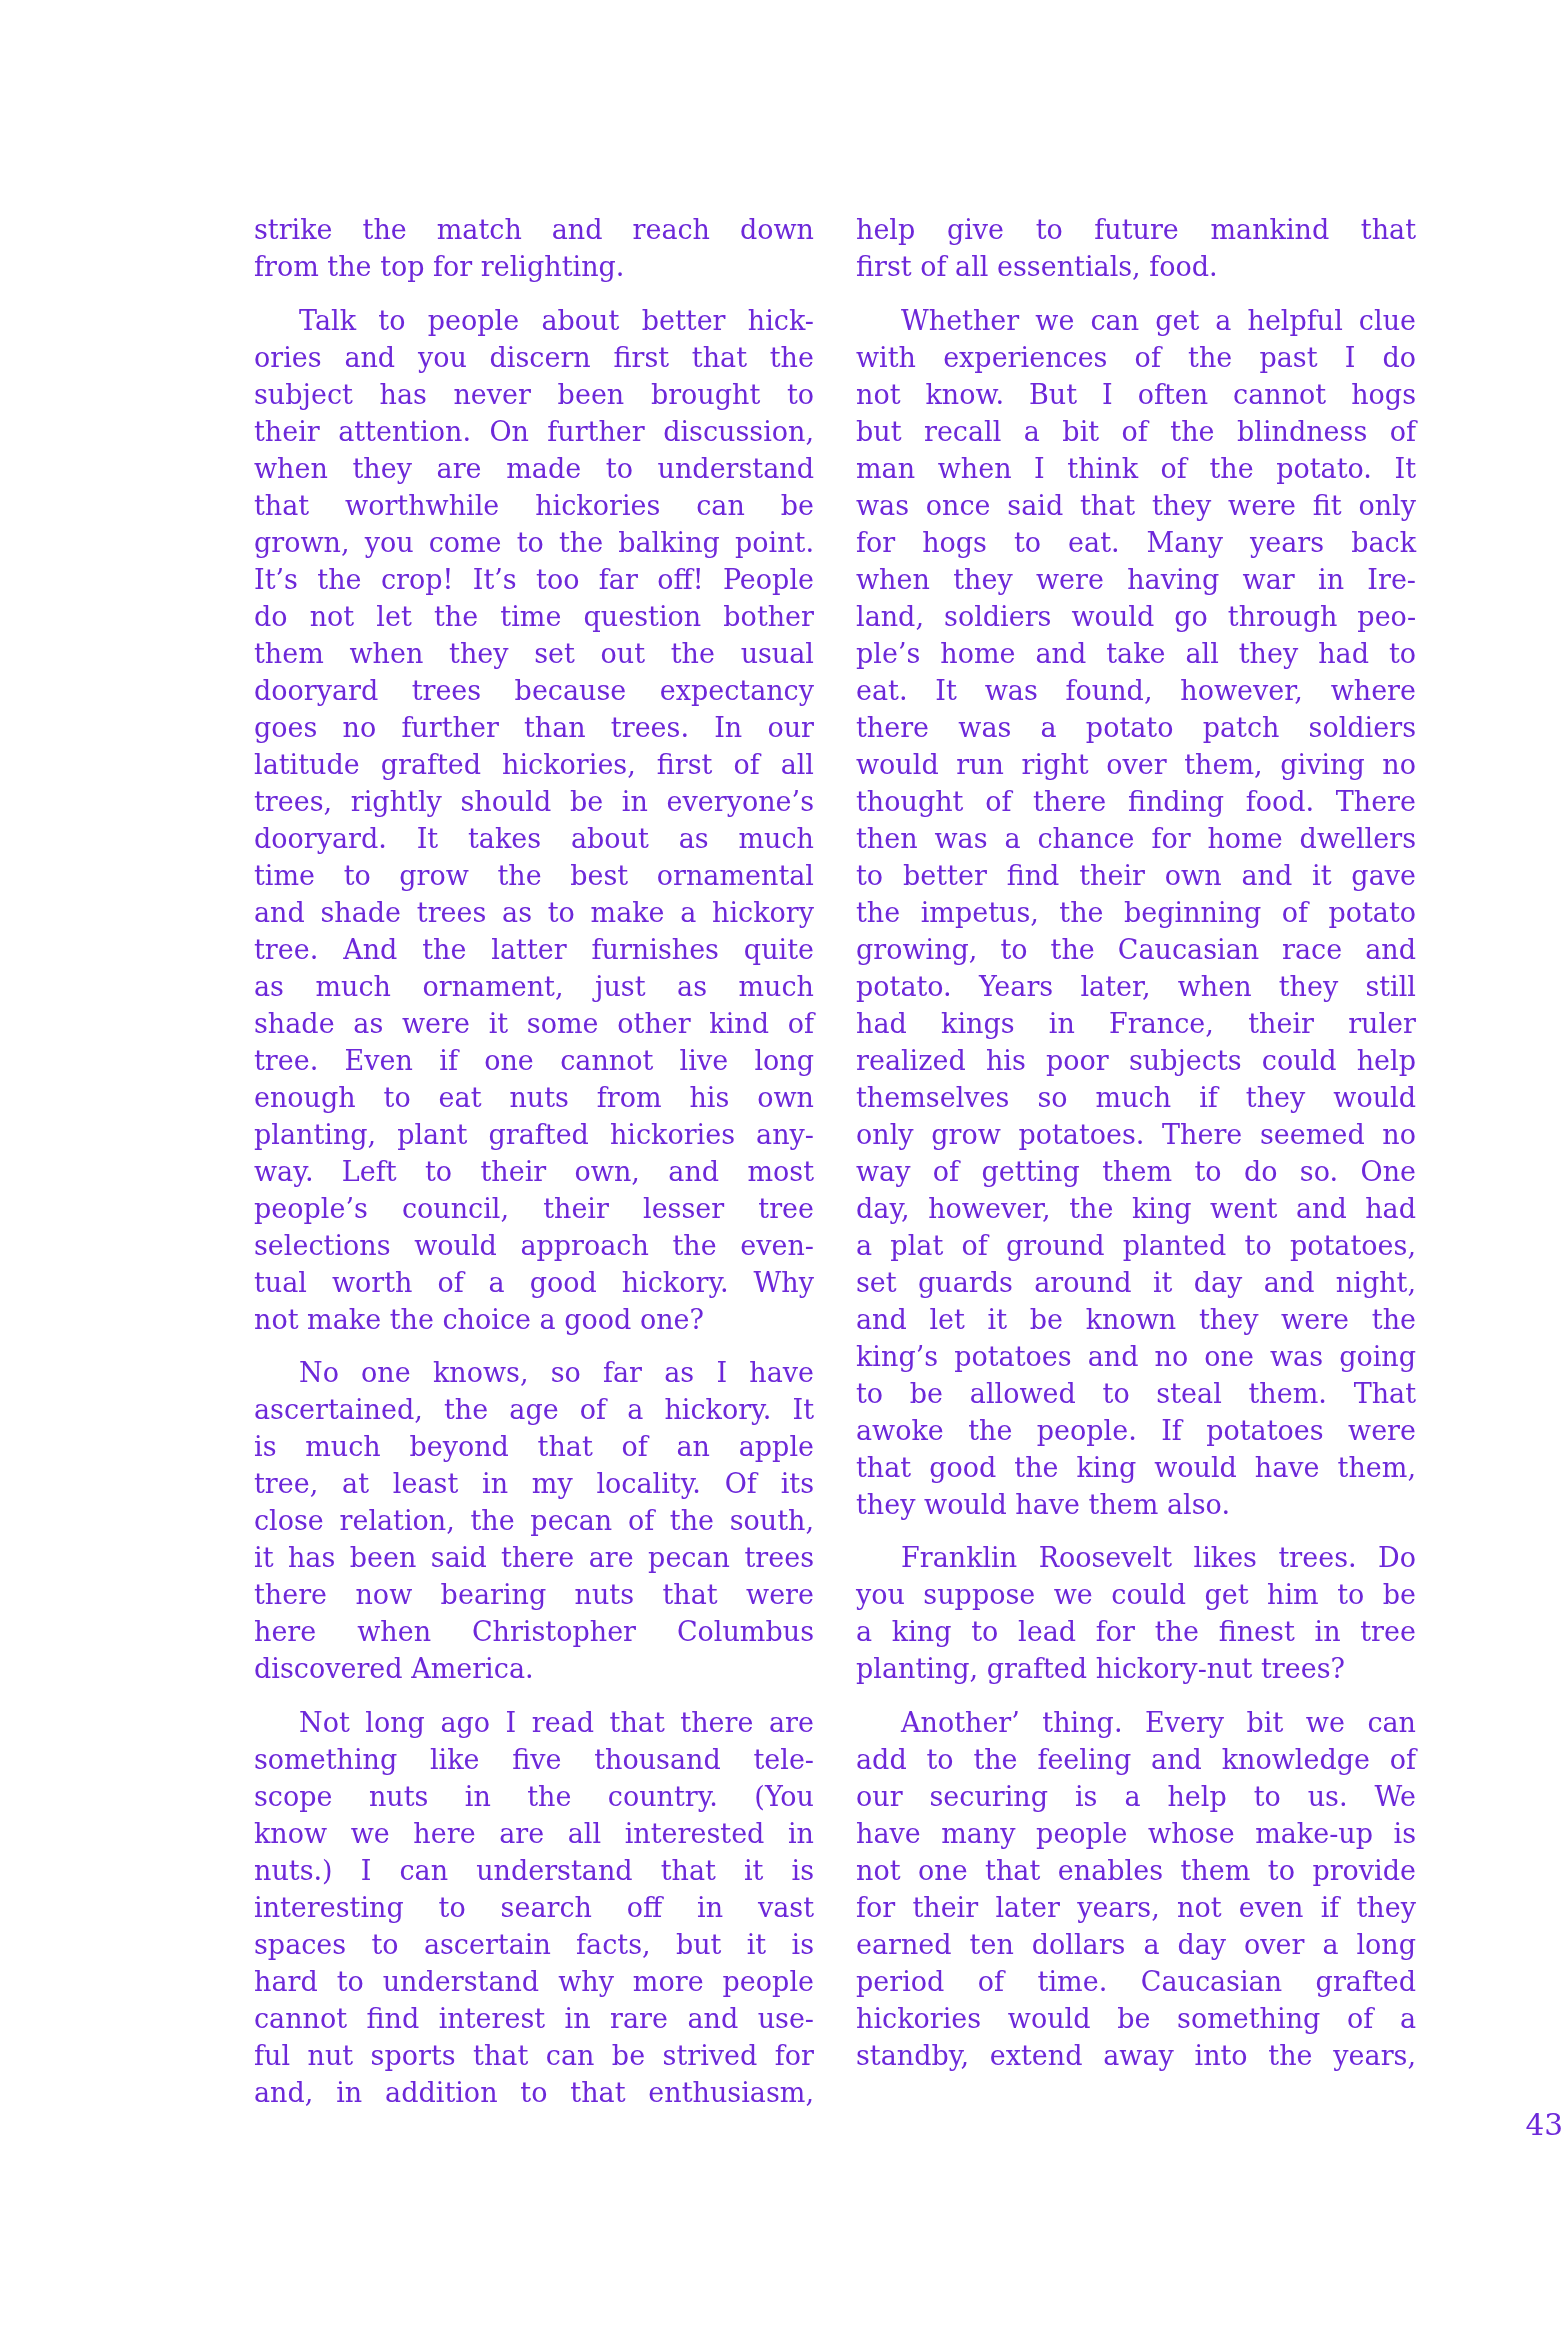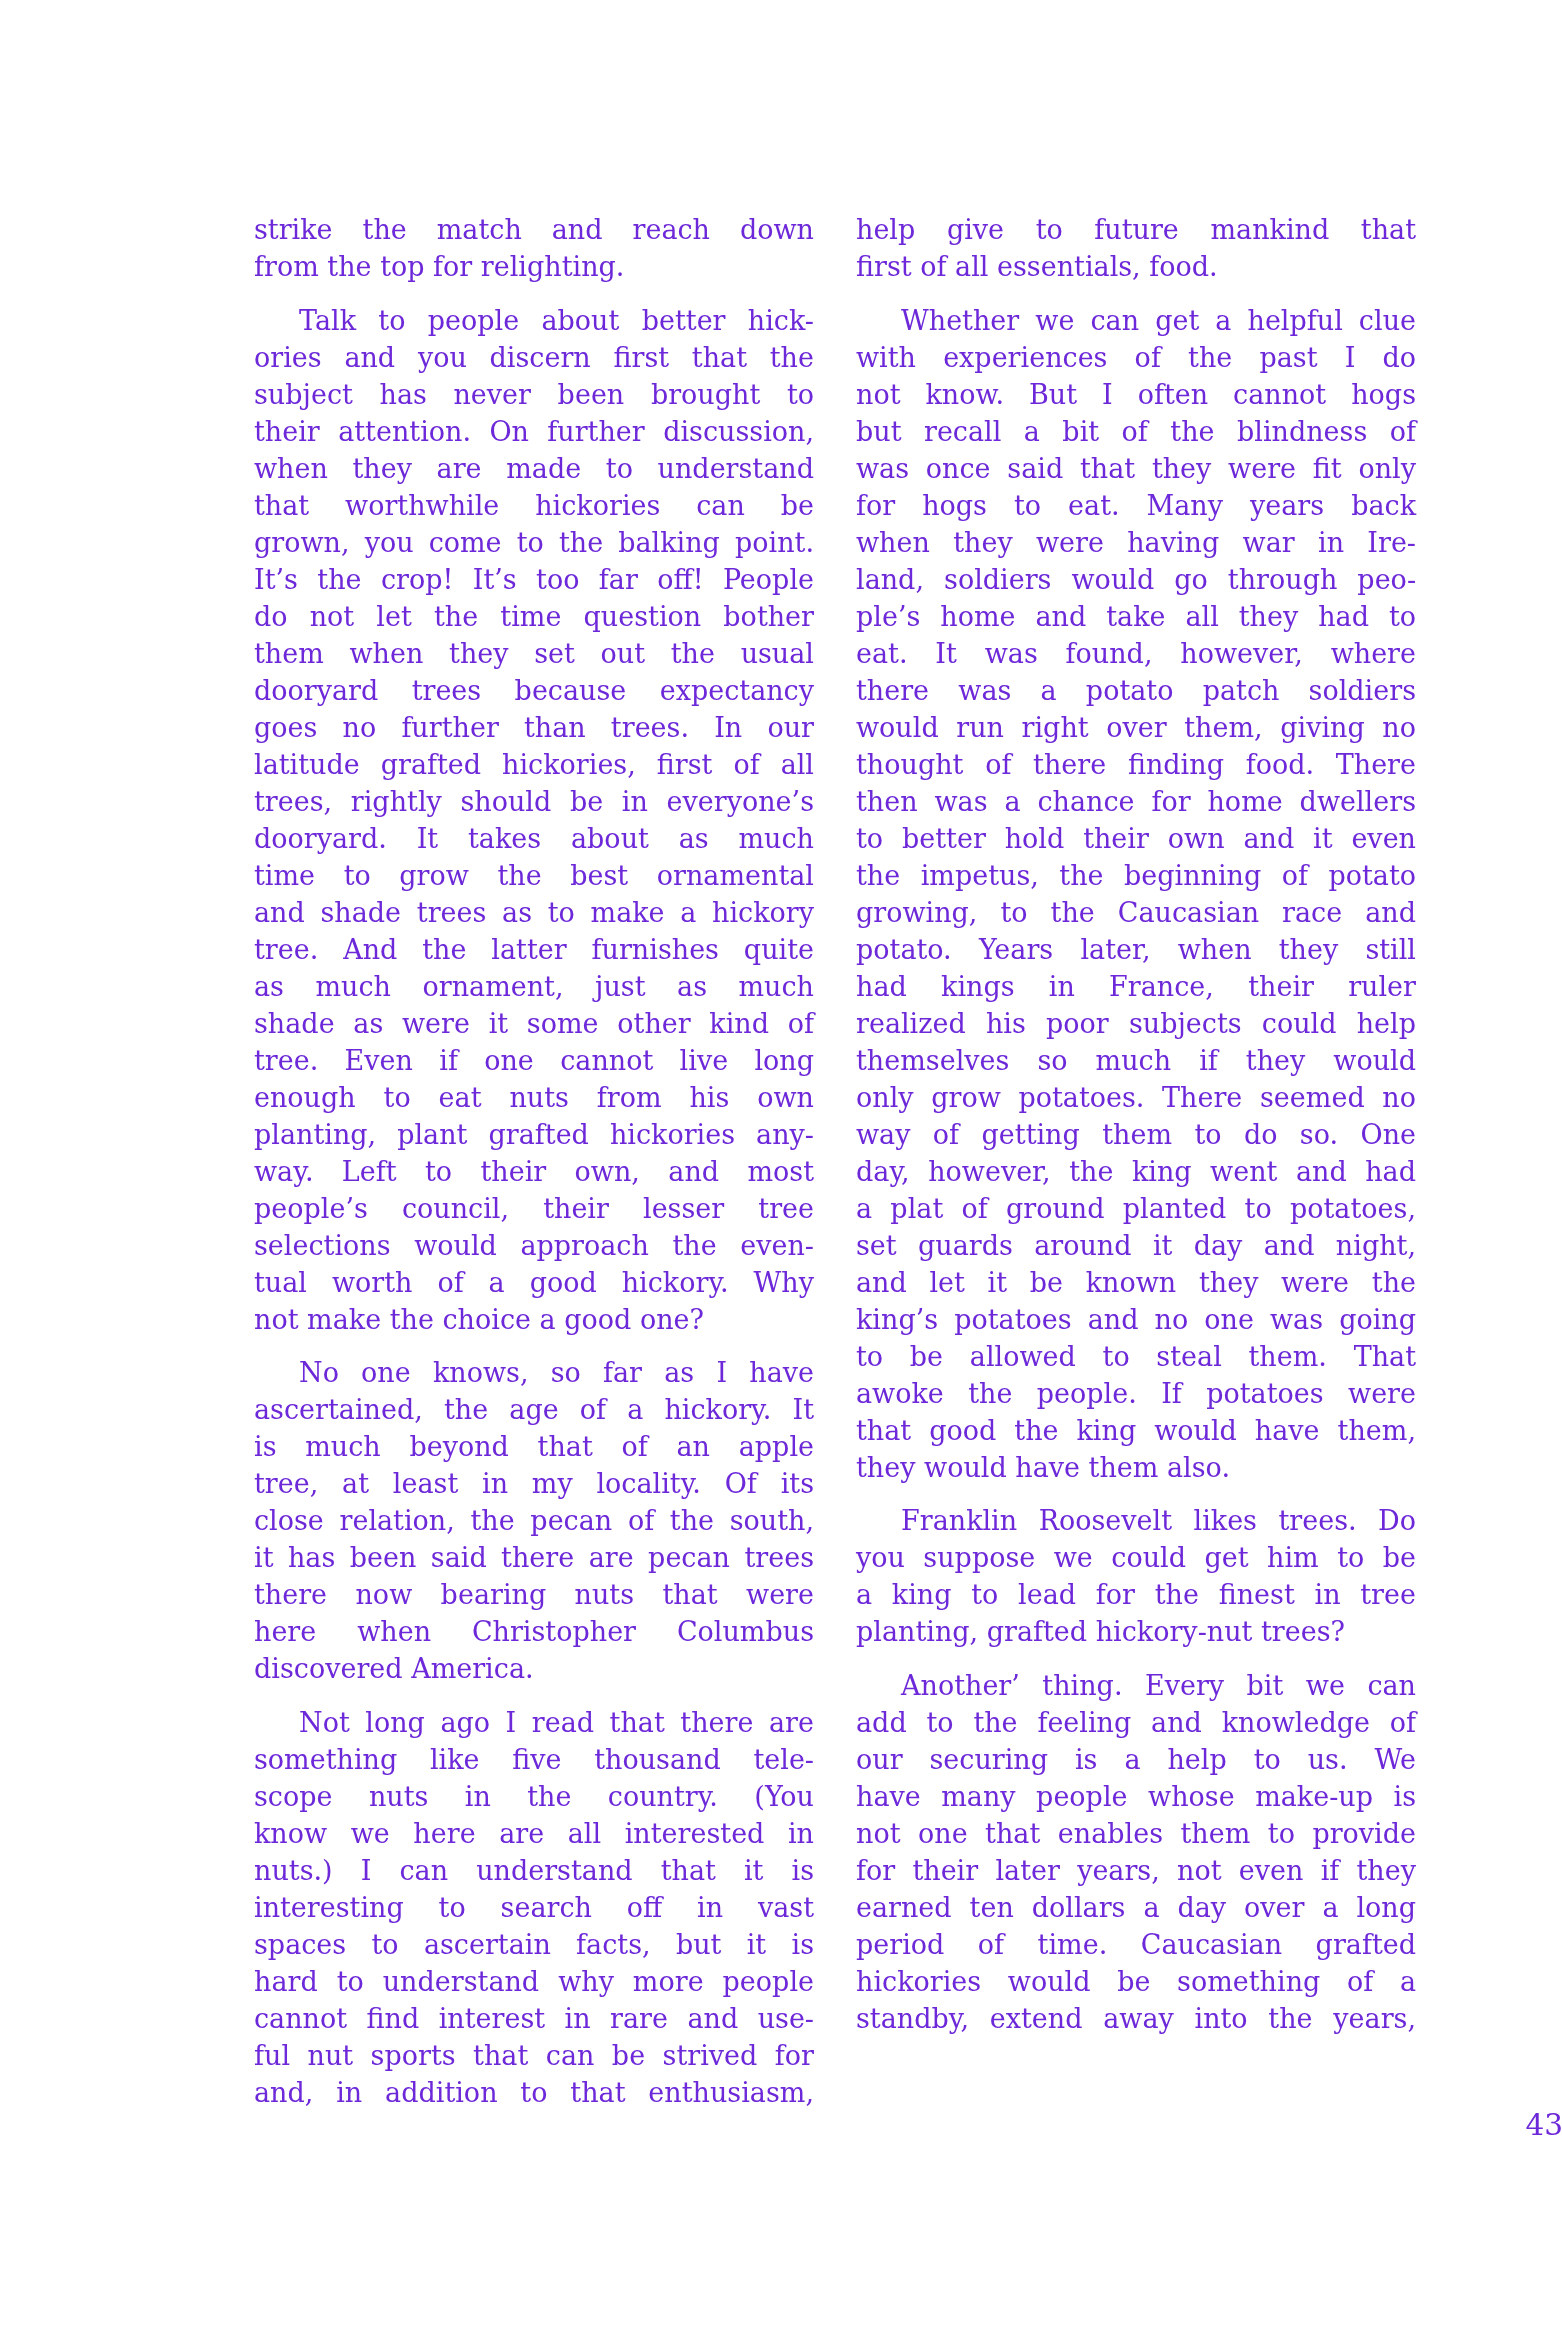--- a/index.html
+++ b/index.html
@@ -109,31 +109,32 @@
   <div class="column col-right">
       <div class="para">
         <span class="line">help give to future mankind that</span>
         <span class="line last">first of all essentials, food.</span>
       </div>
       <div class="para">
         <span class="line indent">Whether we can get a helpful clue</span>
         <span class="line">with experiences of the past I do</span>
         <span class="line">not know. But I often cannot hogs</span>
         <span class="line">but recall a bit of the blindness of</span>
+        <span class="line">man when I think of the potato. It</span>
         <span class="line">was once said that they were fit only</span>
         <span class="line">for hogs to eat. Many years back</span>
         <span class="line">when they were having war in Ire-</span>
         <span class="line">land, soldiers would go through peo-</span>
         <span class="line">ple’s home and take all they had to</span>
         <span class="line">eat. It was found, however, where</span>
         <span class="line">there was a potato patch soldiers</span>
         <span class="line">would run right over them, giving no</span>
         <span class="line">thought of there finding food. There</span>
         <span class="line">then was a chance for home dwellers</span>
-        <span class="line">to better hold their own and it even</span>
+        <span class="line">to better find their own and it gave</span>
         <span class="line">the impetus, the beginning of potato</span>
         <span class="line">growing, to the Caucasian race and</span>
         <span class="line">potato. Years later, when they still</span>
         <span class="line">had kings in France, their ruler</span>
         <span class="line">realized his poor subjects could help</span>
         <span class="line">themselves so much if they would</span>
         <span class="line">only grow potatoes. There seemed no</span>
         <span class="line">way of getting them to do so. One</span>
         <span class="line">day, however, the king went and had</span>
         <span class="line">a plat of ground planted to potatoes,</span>

